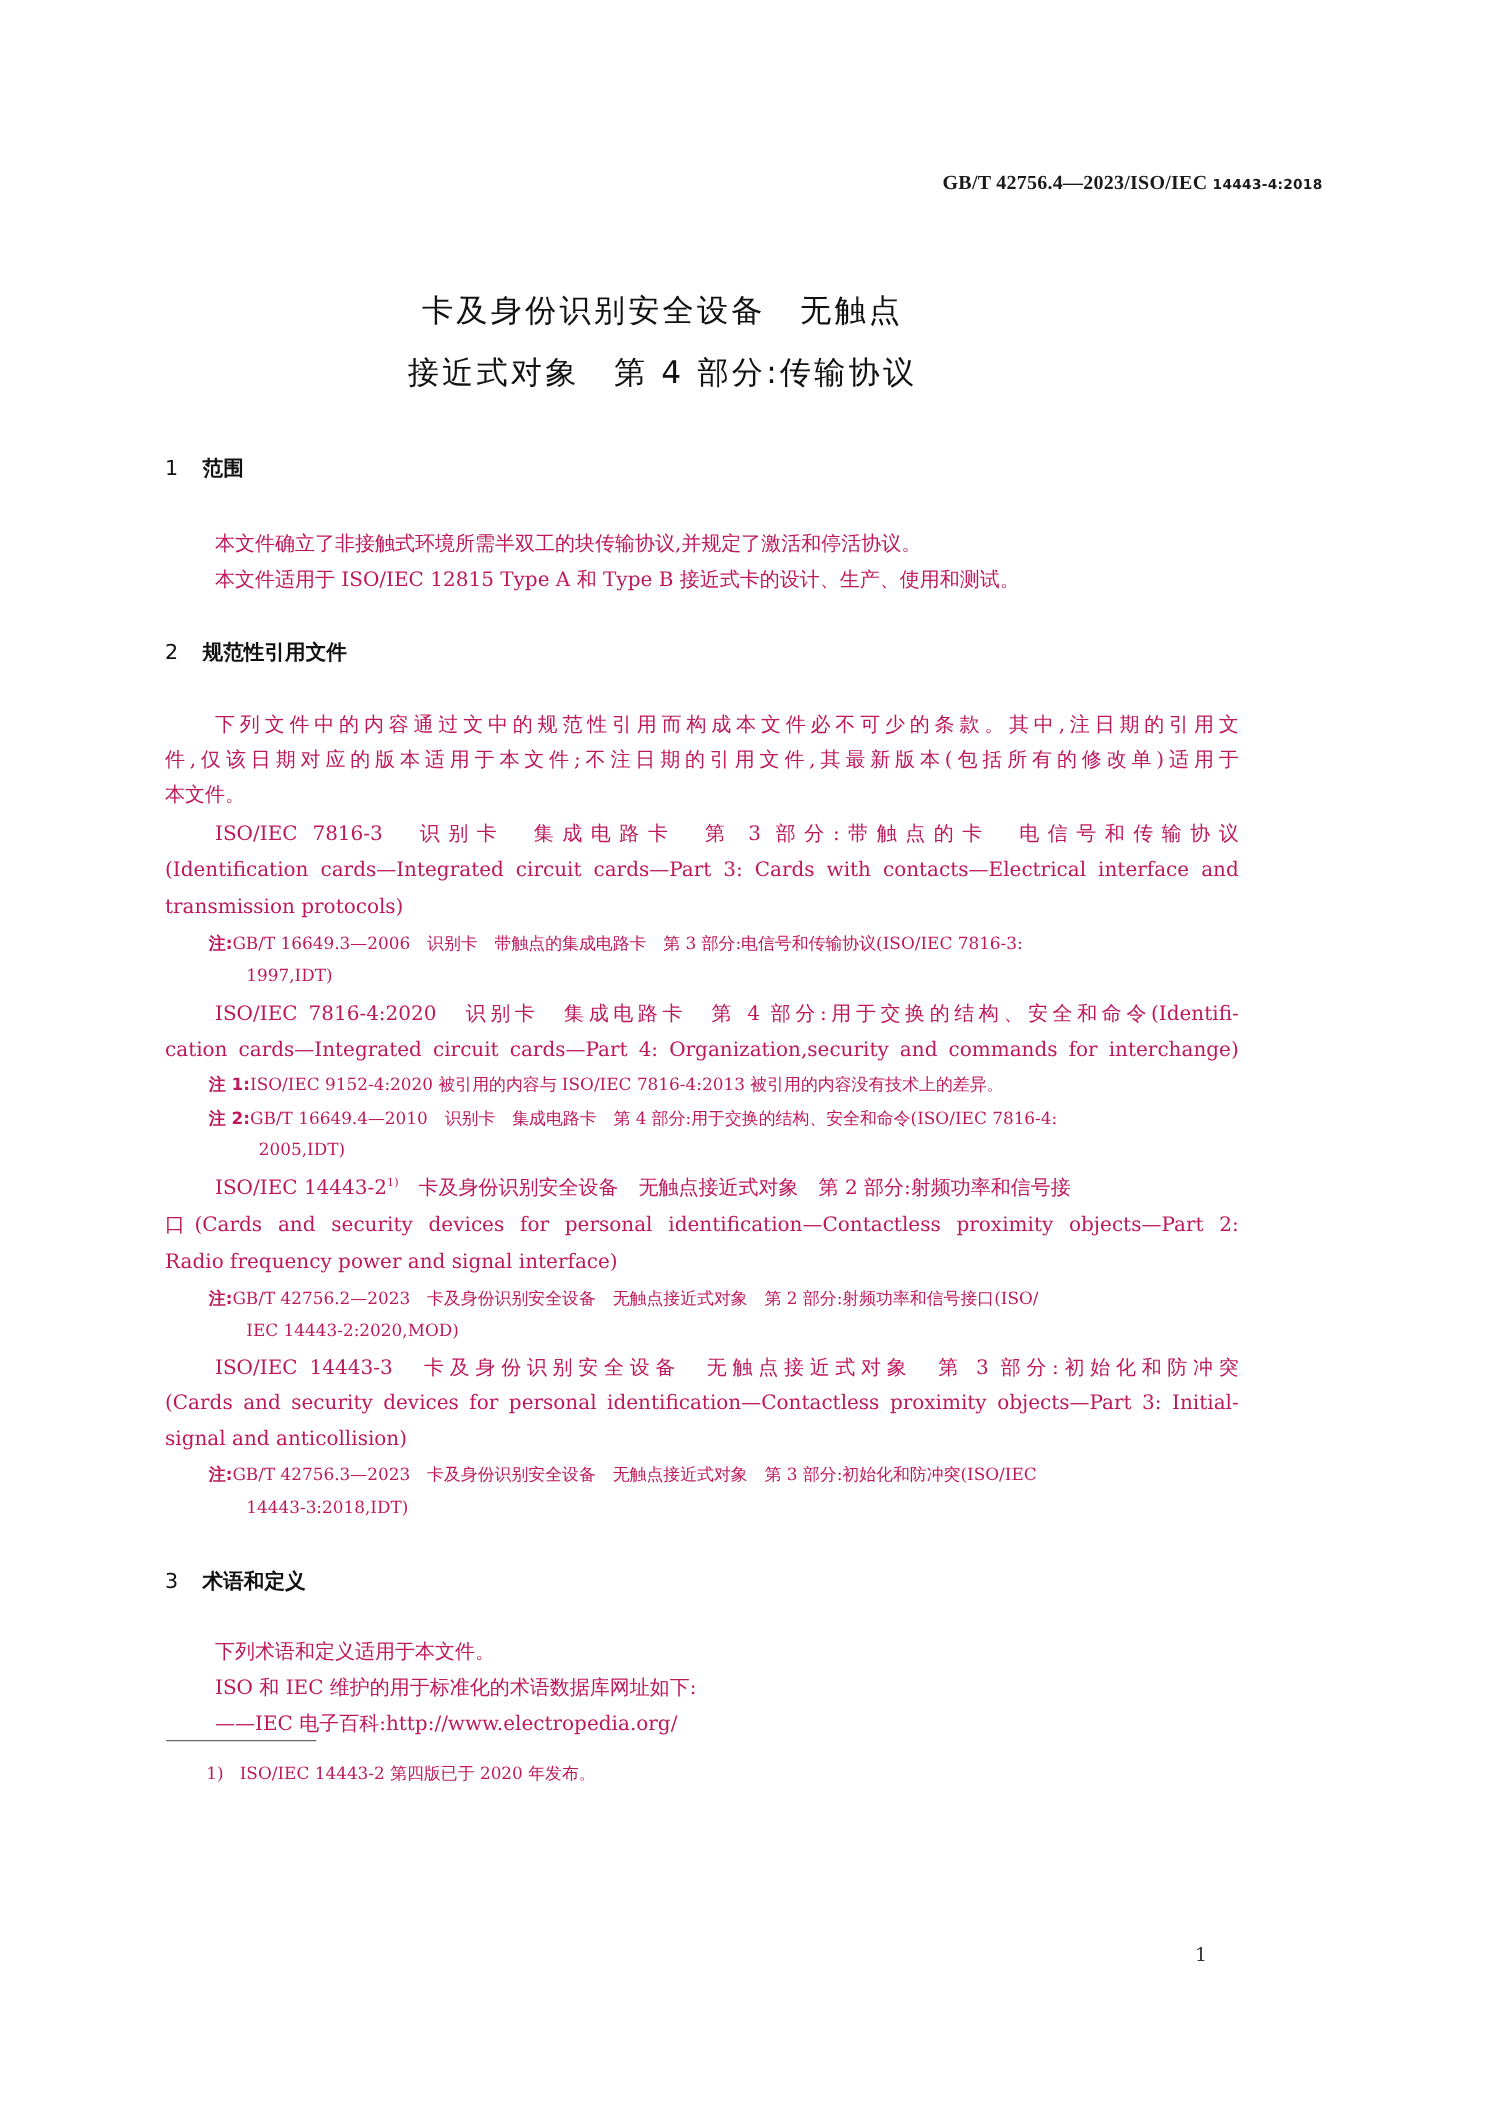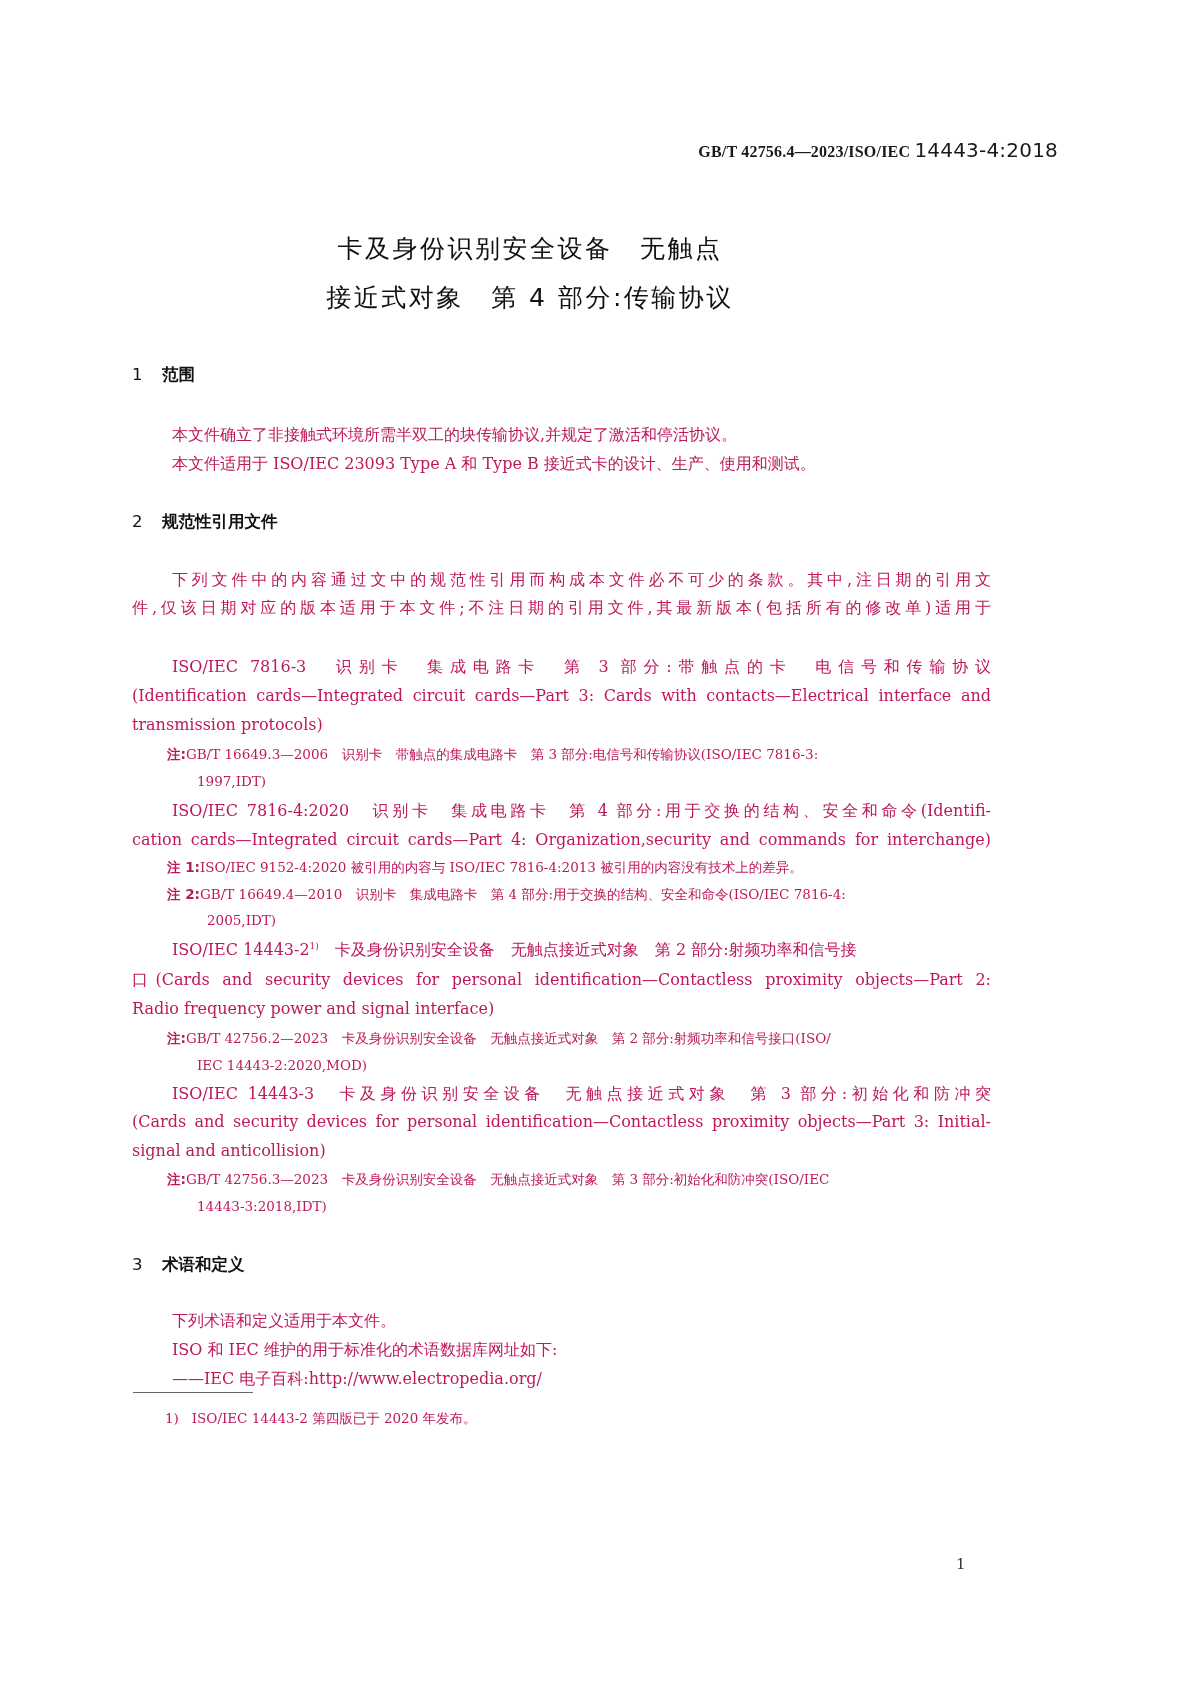--- a/index.html
+++ b/index.html
@@ -7,21 +7,21 @@
       width: 1191px; height: 1684px; position: relative; overflow: hidden;
       font-family: "DejaVu Serif", "Liberation Serif", serif;
       color: #1a1a1a;
     }
     .page { position: absolute; left: 0; top: 0; width: 1191px; height: 1684px; }
     .header-code {
       position: absolute; right: 133px; top: 138px;
       font-size: 16px; letter-spacing: 0.2px; white-space: nowrap;
       font-family: "Liberation Serif", serif; font-weight: bold;
     }
-    .header-code .tail { font-family: "DejaVu Sans", sans-serif; font-weight: normal; font-size: 20px; }
+    .header-code .tail { font-family: "DejaVu Sans", sans-serif; font-weight: bold; font-size: 11px; }
     .title {
       position: absolute; left: 0; width: 1060px; text-align: center;
       font-family: "DejaVu Sans", sans-serif; font-size: 25px; letter-spacing: 2.5px; color: #111;
     }
     .title.l1 { top: 232px; }
     .title.l2 { top: 269px; margin-top: 12px; }
     .sec {
       position: absolute; left: 132px;
       font-family: "DejaVu Sans", sans-serif; font-size: 16.5px; font-weight: bold; color: #111;
     }
@@ -47,32 +47,33 @@
 
   <div class="header-code"><span>GB/T 42756.4—2023/ISO/IEC </span><span class="tail">14443-4:2018</span></div>
 
   <div class="title l1">卡及身份识别安全设备　无触点</div>
   <div class="title l2">接近式对象　第 4 部分:传输协议</div>
 
   <div class="sec" style="top:364px;">
     <span class="num">1</span><span>范围</span>
   </div>
   <div class="line indent" style="top:425px;">本文件确立了非接触式环境所需半双工的块传输协议,并规定了激活和停活协议。</div>
-  <div class="line indent" style="top:454px;">本文件适用于 ISO/IEC 23093 Type A 和 Type B 接近式卡的设计、生产、使用和测试。</div>
+  <div class="line indent" style="top:454px;">本文件适用于 ISO/IEC 12815 Type A 和 Type B 接近式卡的设计、生产、使用和测试。</div>
 
   <div class="sec" style="top:511px;">
     <span class="num">2</span><span>规范性引用文件</span>
   </div>
 
   <div class="line body" style="top:570px; left:172px; width:819px;">
       <span class="justify">下列文件中的内容通过文中的规范性引用而构成本文件必不可少的条款。其中,注日期的引用文</span>
     </div>
   <div class="line body" style="top:598px;">
       <span class="justify">件,仅该日期对应的版本适用于本文件;不注日期的引用文件,其最新版本(包括所有的修改单)适用于</span>
     </div>
+  <div class="line body" style="top:626px;">本文件。</div>
 
   <div class="line body" style="top:657px; left:172px; width:819px;">
       <span class="justify">ISO/IEC 7816-3　识别卡　集成电路卡　第 3 部分:带触点的卡　电信号和传输协议</span>
     </div>
   <div class="line body" style="top:686px;">
       <span class="justify">(Identification cards—Integrated circuit cards—Part 3: Cards with contacts—Electrical interface and</span>
     </div>
   <div class="line body" style="top:715px;">transmission protocols)</div>
   <div class="line note" style="top:746px; left:167px; width:824px;">
     <span class="lbl">注:</span><span>GB/T 16649.3—2006　识别卡　带触点的集成电路卡　第 3 部分:电信号和传输协议(ISO/IEC 7816-3:</span>

